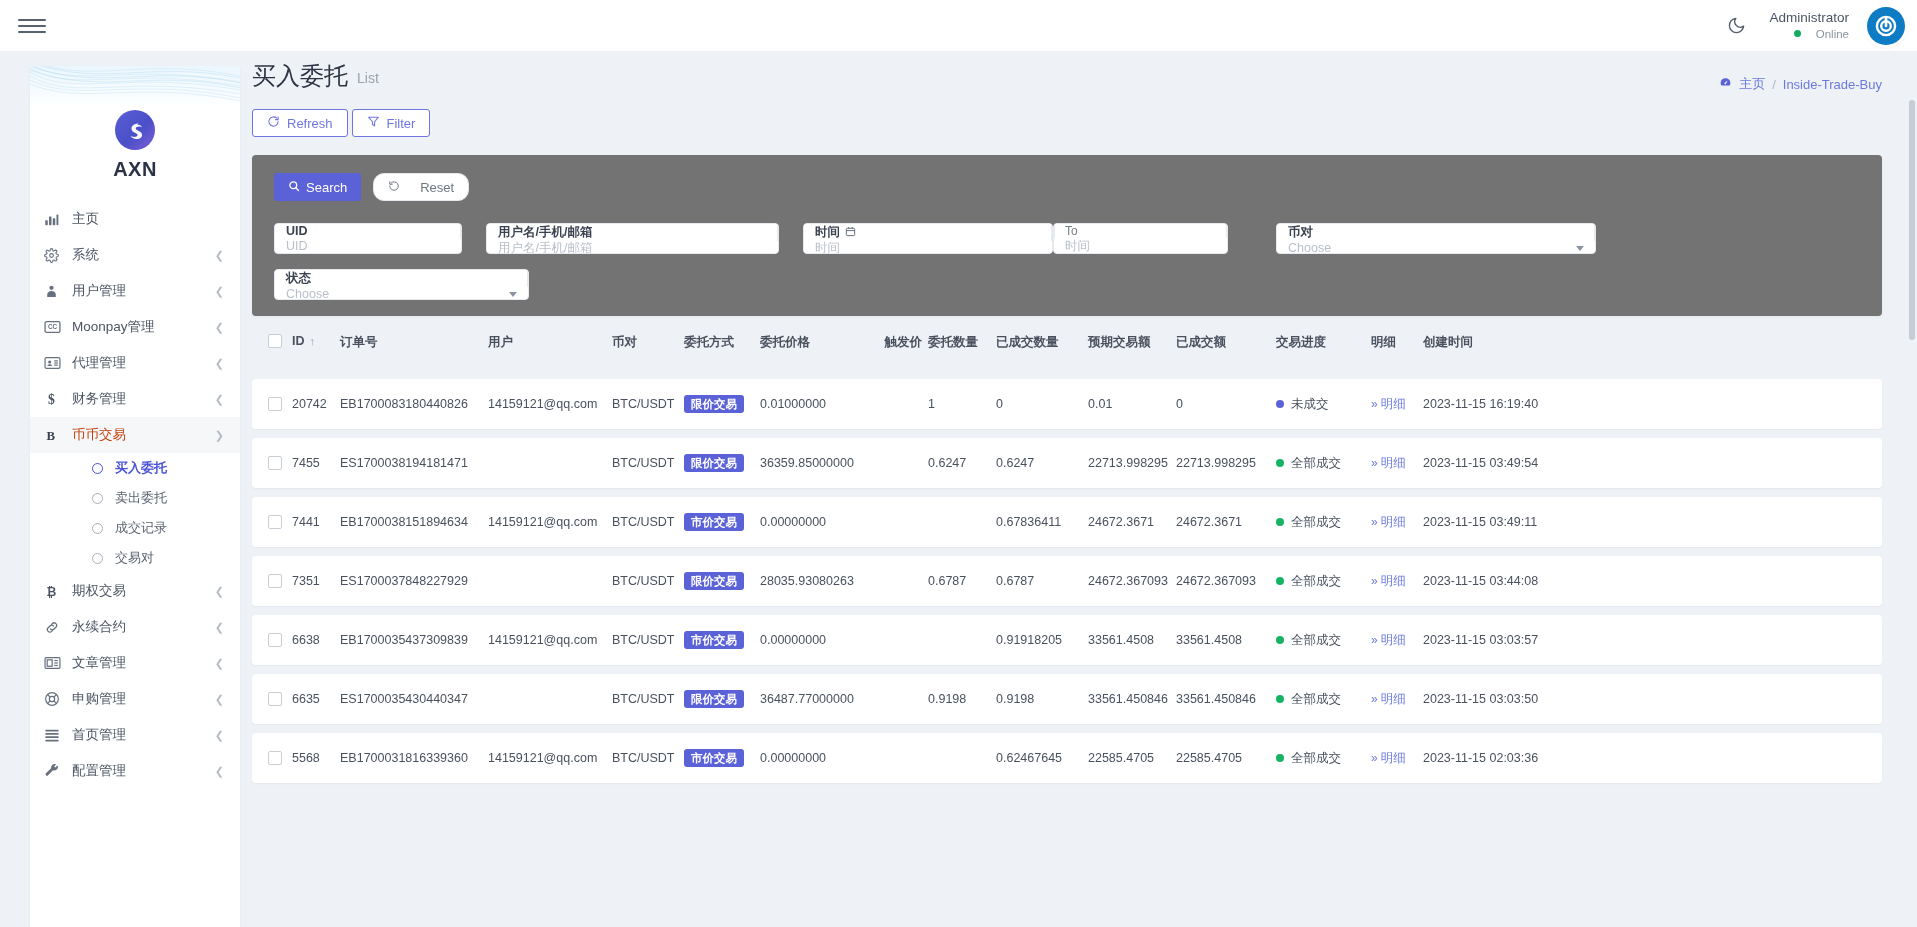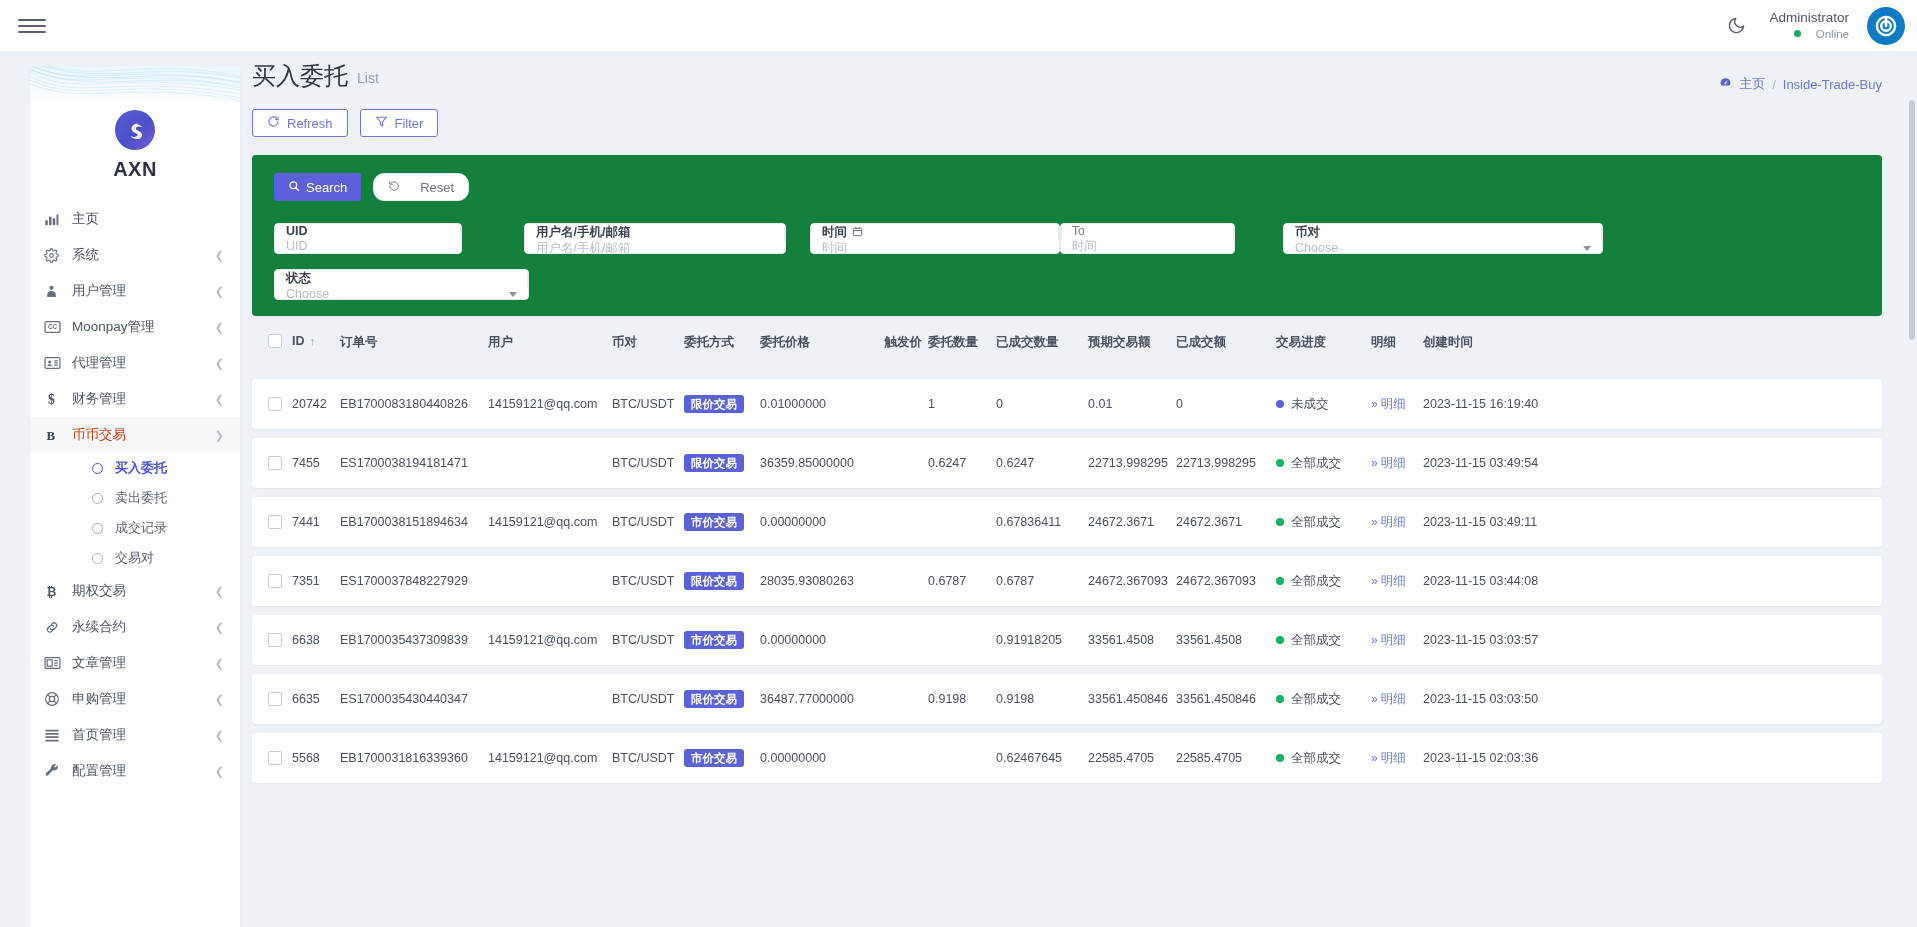--- a/index.html
+++ b/index.html
@@ -67,26 +67,26 @@
   
   .main { position: absolute; top: 60px; left: 252px; width: 1630px; }
   .page-head { display: flex; align-items: flex-start; }
   .page-title { font-size: 24px; color: #2d3443; font-weight: normal; }
   .page-sub { font-size: 14px; color: #9aa2ae; margin-left: 9px; margin-top: 10px; }
   .crumb { margin-left: auto; display: flex; align-items: center; gap: 7px;
     font-size: 13px; color: #6b7ae0; margin-top: 15px; }
   .crumb .sep { color: #b0b7c3; }
   .crumb .cur { color: #6b7ae0; }
 
-  .btn-row { display: flex; gap: 12px; margin-top: 16px; }
+  .btn-row { display: flex; gap: 4px; margin-top: 16px; }
   .obtn { height: 28px; padding: 0 14px; border: 1px solid #6f76e0; border-radius: 3px;
     background: #fff; color: #6f76e0; font-size: 13px; display: flex; align-items: center;
     gap: 7px; cursor: pointer; }
 
-  .card { background: #15803d; border-radius: 4px; margin-top: 18px;
+  .card { background: #737373; border-radius: 4px; margin-top: 18px;
     box-shadow: 0 1px 3px rgba(0,0,0,.05); padding: 18px 22px 16px 22px; }
 
   .act-row { display: flex; gap: 12px; }
   .btn-primary { height: 28px; padding: 0 14px; background: #5b61d6; border: none; border-radius: 3px;
     color: #fff; font-size: 13px; display: flex; align-items: center; gap: 6px; cursor: pointer; }
   .btn-plain { height: 28px; padding: 0 14px; background: #fff; border: 1px solid #e4e7ec;
     border-radius: 11px; color: #6f7683; font-size: 13px; display: flex; align-items: center;
     gap: 20px; cursor: pointer; }
 
   .filters { display: flex; flex-wrap: wrap; gap: 0 24px; margin-top: 22px; }
@@ -100,21 +100,21 @@
   .fgroup input::placeholder { color: #b9bfc9; }
   .fgroup .mid { display: flex; align-items: center; padding: 0 10px; font-size: 12px;
     color: #767d8a; border-left: 1px solid #e6e9ee; border-right: 1px solid #e6e9ee; }
   .fgroup .sel { display: flex; align-items: center; justify-content: space-between;
     font-size: 12.5px; color: #b9bfc9; padding: 0 11px; cursor: pointer; }
   .caret { width: 0; height: 0; border-left: 4.5px solid transparent; border-right: 4.5px solid transparent;
     border-top: 5px solid #8d94a1; margin-left: 10px; }
 
   .w-uid { width: 188px; }
   .w-uid input { width: 132px; }
-  .w-user { width: 262px; margin-left: 38px; }
+  .w-user { width: 293px; }
   .w-user input { width: 200px; }
   .w-time { width: 250px; }
   .w-time input { width: 170px; }
   .w-time2 { width: 175px; }
   .w-time2 input { width: 100%; }
   .w-pair { width: 320px; }
   .w-pair .sel { width: 100%; }
   .w-state { width: 255px; }
   .w-state .sel { width: 100%; }
 

